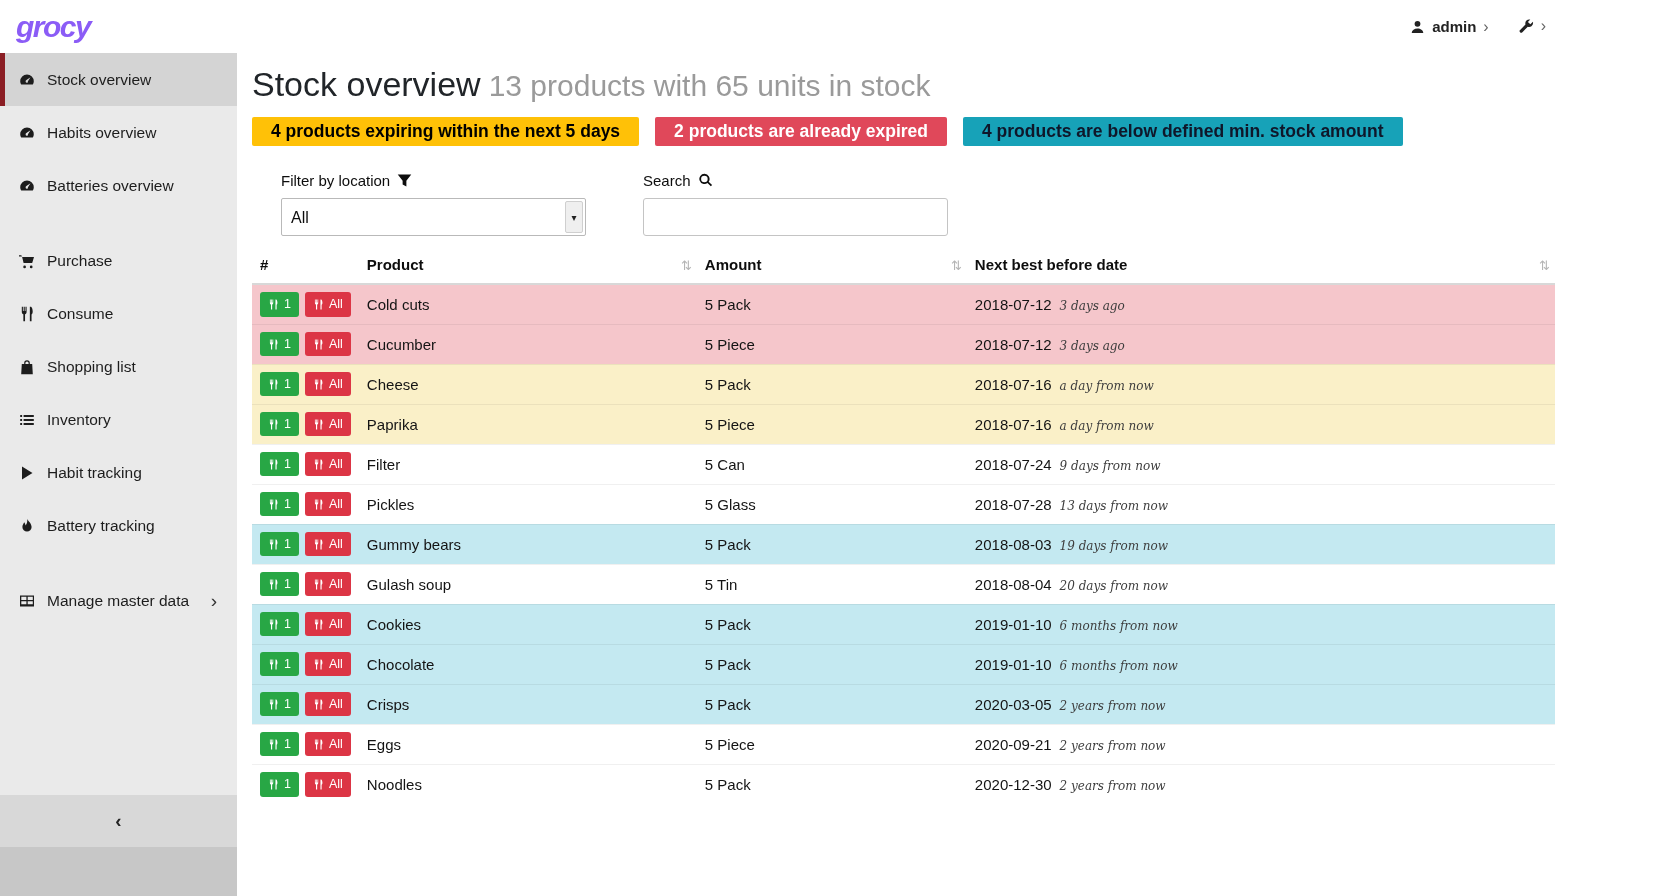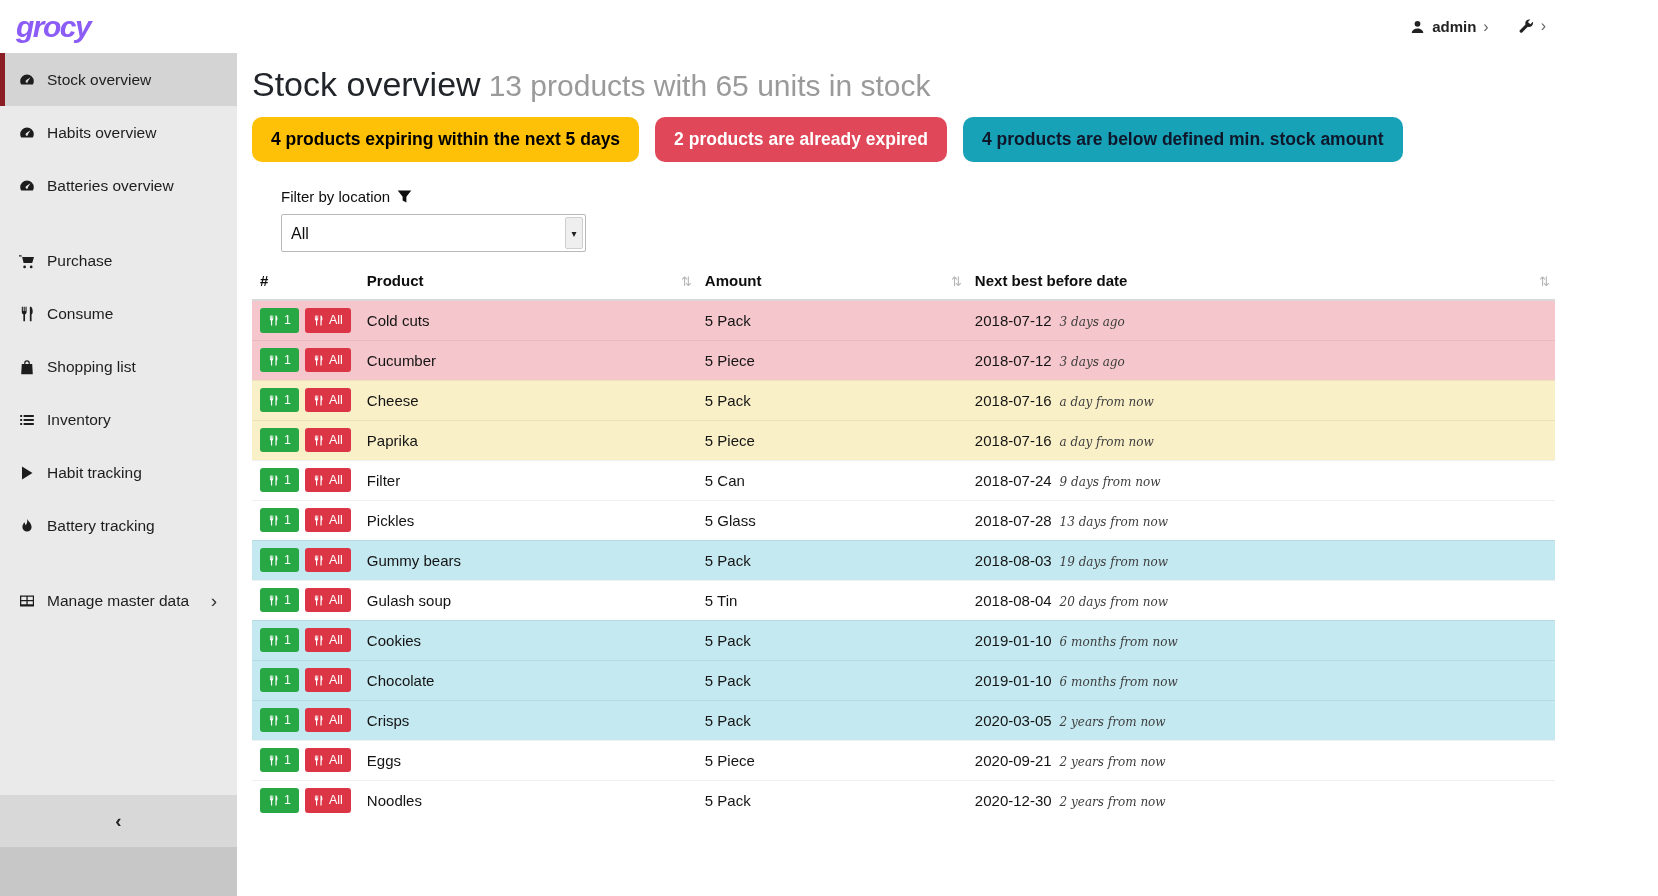--- a/index.html
+++ b/index.html
@@ -27,21 +27,21 @@
   .submenu-chevron { margin-left: auto; margin-right: 10px; color: #333; font-size: 19px; }
   .side-spacer { height: 22px; }
   .side-flex { flex: 1; }
   .collapse-strip { height: 52px; background: #d8d8d8; display: flex; align-items: center; justify-content: center; color: #222; font-size: 19px; font-weight: 700; cursor: pointer; }
   .side-footer { height: 49px; background: #c7c7c7; }
   
   .main { flex: 1; padding: 8px 103px 0 15px; overflow: hidden; background: #fff; }
   .page-title { margin: 4px 0 13px; font-size: 34px; font-weight: 500; color: #212529; }
   .page-title .subtitle { color: #9a9a9a; font-weight: 400; font-size: 30px; margin-left: 8px; }
   .badges { display: flex; gap: 16px; margin: 0 0 26px; }
-  .badge-btn { border: none; border-radius: 10px; padding: 12px 19px; font-size: 17.5px; font-weight: 700; cursor: pointer; font-family: inherit; white-space: nowrap; }
+  .badge-btn { border: none; border-radius: 2px; padding: 4px 19px; font-size: 17.5px; font-weight: 700; cursor: pointer; font-family: inherit; white-space: nowrap; }
   .controls { display: flex; gap: 28px; margin-bottom: 13px; }
   .control-group { width: 305px; margin-left: 29px; }
   .control-label { display: flex; align-items: center; gap: 7px; font-size: 15px; margin-bottom: 9px; color: #0d0d0d; }
   .control-label svg { width: 13px; height: 13px; }
   .select-wrap { position: relative; height: 38px; border: 1px solid #b9b9b9; border-radius: 2px; background: #fff; }
   .select-wrap select { appearance: none; -webkit-appearance: none; width: 100%; height: 100%; border: none; background: transparent; font-size: 16px; padding: 0 28px 0 9px; font-family: inherit; color: #0d0d0d; }
   .select-wrap::after { content: "▾"; position: absolute; top: 2px; bottom: 2px; right: 2px; width: 16px; background: #efefef; border: 1px solid #cfcfcf; border-radius: 2px; display: flex; align-items: center; justify-content: center; font-size: 10px; color: #222; pointer-events: none; }
   .search-input { width: 100%; height: 38px; border: 1px solid #c4c4c4; border-radius: 3px; padding: 0 10px; font-size: 15px; font-family: inherit; }
   
   table.stock { width: 100%; border-collapse: collapse; }
@@ -192,20 +192,31 @@
               <svg viewBox="0 0 16 16" style="width: 15px; height: 15px; display: block;">
                 <path fill="currentColor" d="M.8 1.5h14.4L10 8.3v6.2l-4-2.3V8.3z"></path>
               </svg>
             </span>
         </div>
         <div class="select-wrap">
           <select>
             <option>All</option>
           </select>
         </div>
+      </div>
+      <div class="control-group">
+        <div class="control-label">
+          <span>Search</span>
+          <span id="search-icon-slot">
+              <svg viewBox="0 0 16 16" style="width: 15px; height: 15px; display: block;">
+                <path fill="currentColor" d="M6.8.9a5.4 5.4 0 1 0 3.3 9.7l3.6 3.6 1.3-1.3-3.6-3.6A5.4 5.4 0 0 0 6.8.9zm0 1.9a3.5 3.5 0 1 1 0 7 3.5 3.5 0 0 1 0-7z"></path>
+              </svg>
+            </span>
+        </div>
+        <input class="search-input" type="text" value="" style="">
       </div>
     </div>
 
     <table class="stock">
       <colgroup>
         <col style="width:100px">
           <col style="width:338px">
           <col style="width:270px">
           <col>
       </colgroup>

